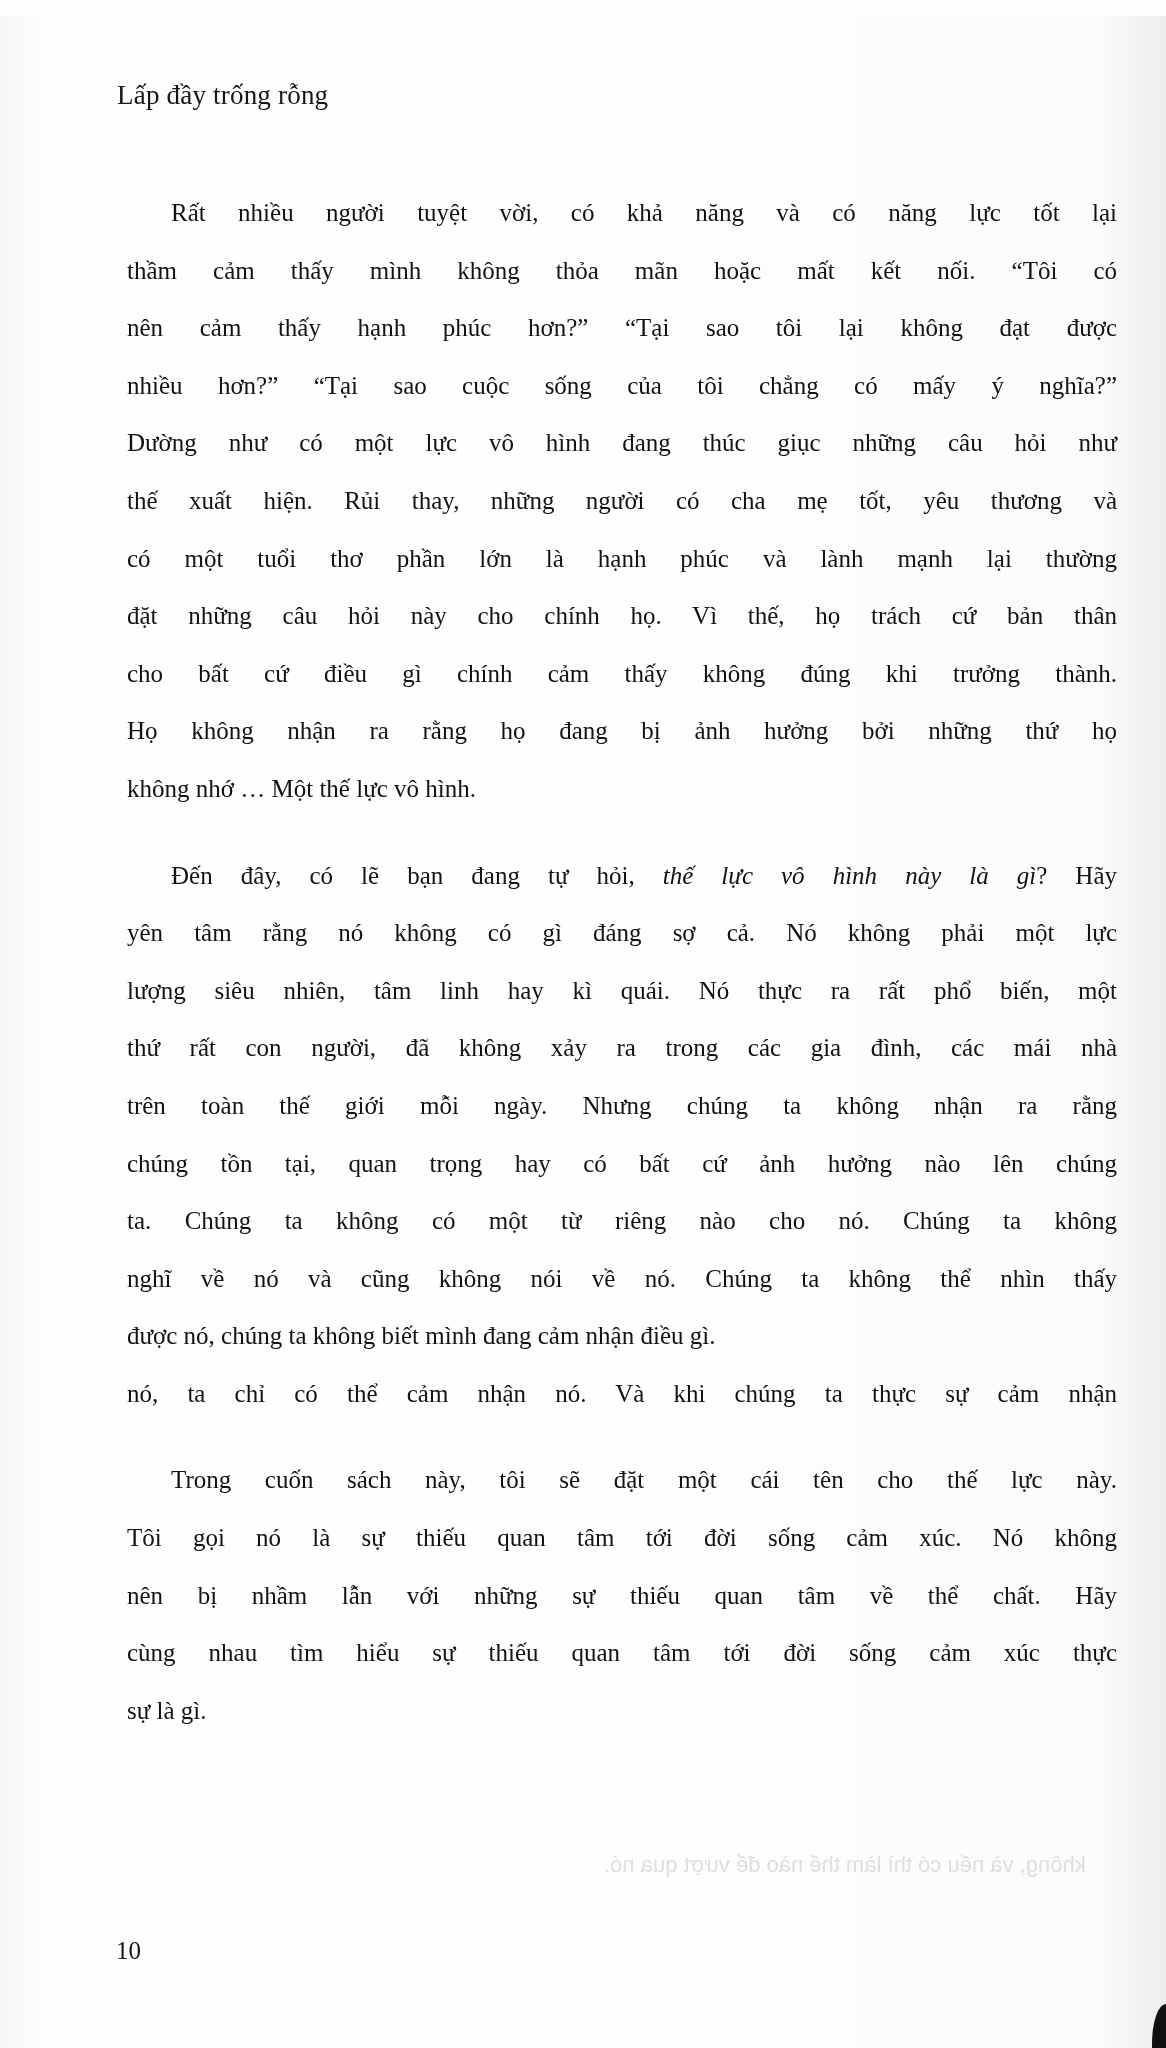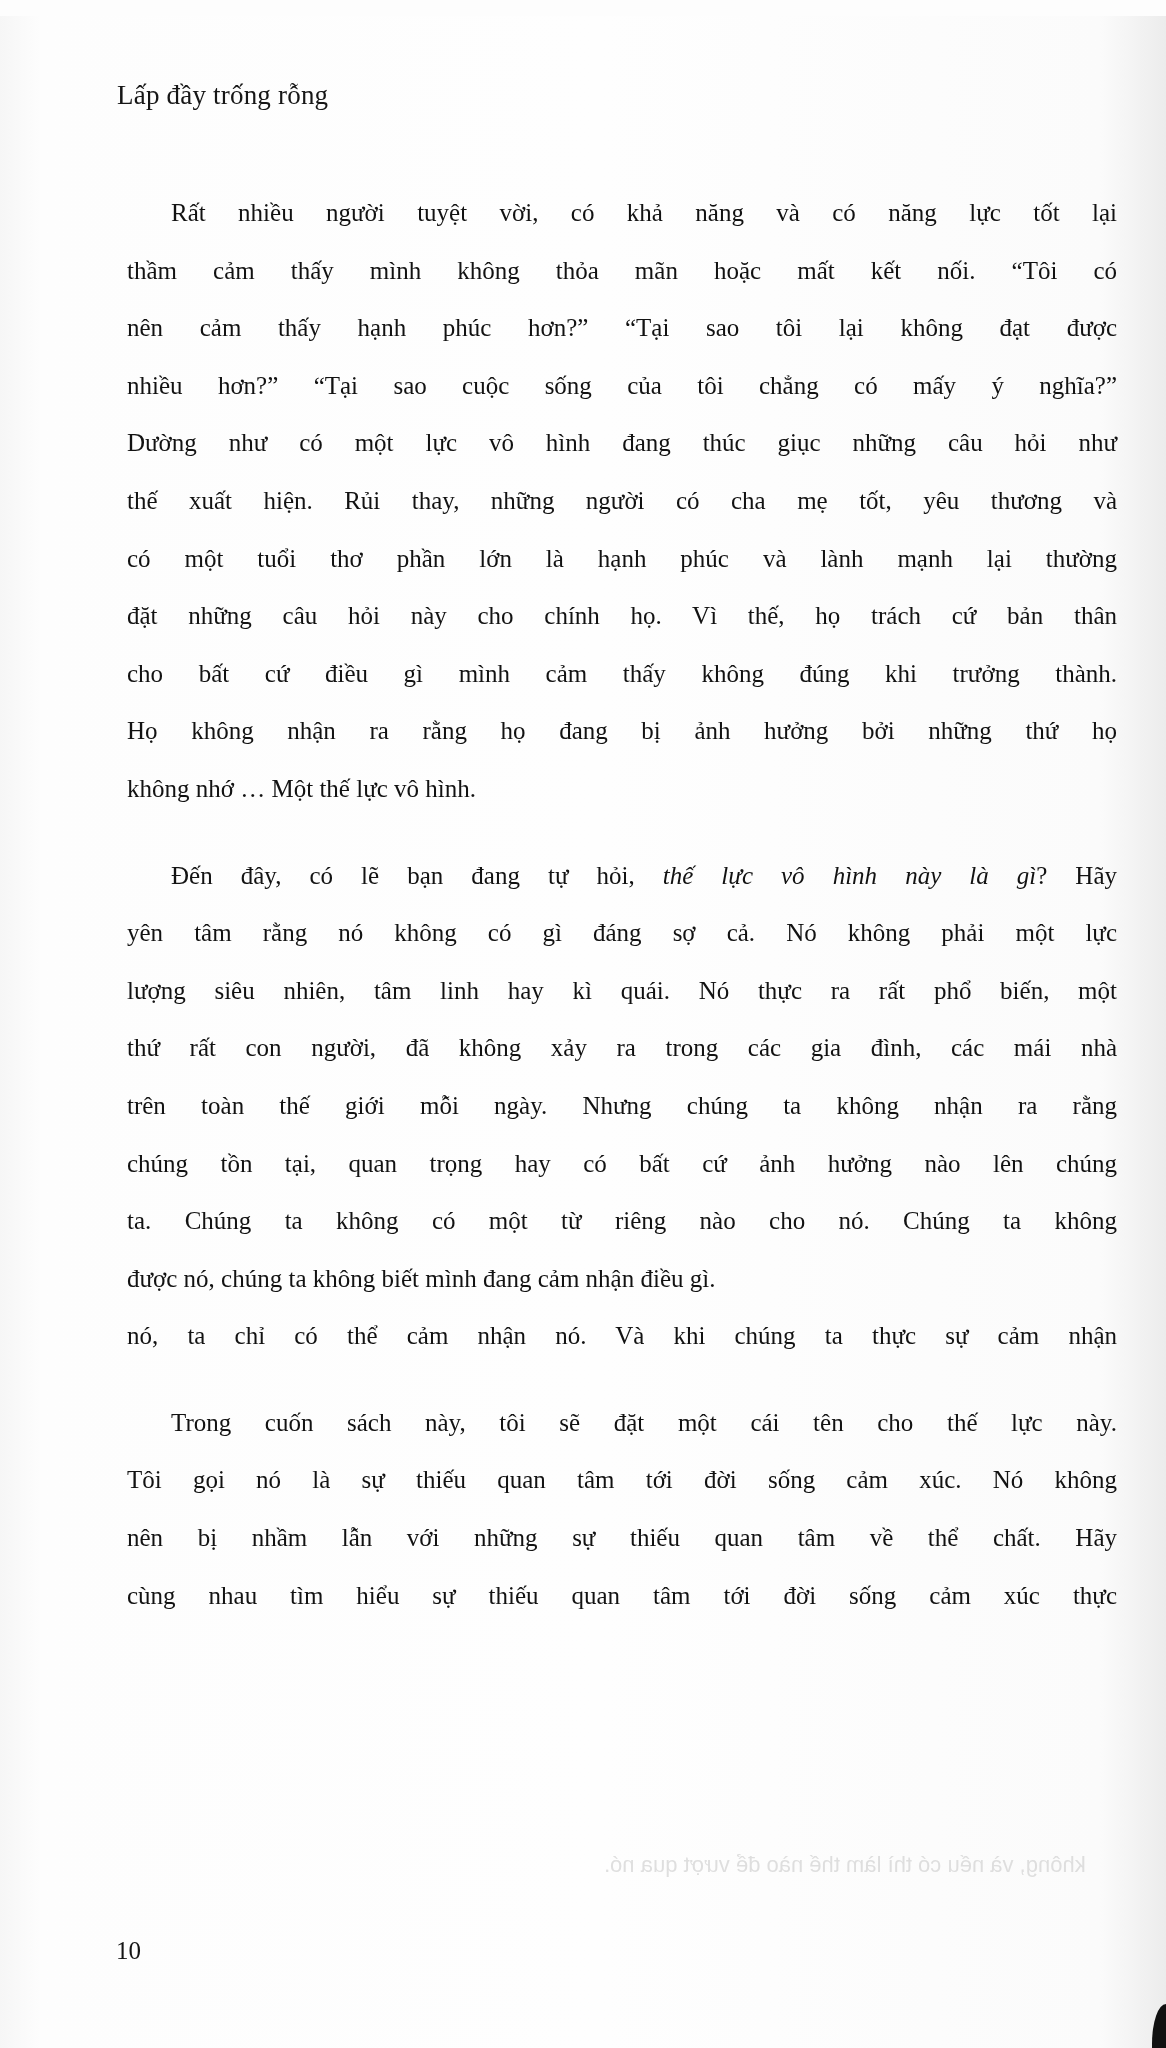--- a/index.html
+++ b/index.html
@@ -100,42 +100,44 @@
 
     <p class="para">
       <span class="line first">Rất nhiều người tuyệt vời, có khả năng và có năng lực tốt lại</span>
       <span class="line">thầm cảm thấy mình không thỏa mãn hoặc mất kết nối. “Tôi có</span>
       <span class="line">nên cảm thấy hạnh phúc hơn?” “Tại sao tôi lại không đạt được</span>
       <span class="line">nhiều hơn?” “Tại sao cuộc sống của tôi chẳng có mấy ý nghĩa?”</span>
       <span class="line">Dường như có một lực vô hình đang thúc giục những câu hỏi như</span>
       <span class="line">thế xuất hiện. Rủi thay, những người có cha mẹ tốt, yêu thương và</span>
       <span class="line">có một tuổi thơ phần lớn là hạnh phúc và lành mạnh lại thường</span>
       <span class="line">đặt những câu hỏi này cho chính họ. Vì thế, họ trách cứ bản thân</span>
-      <span class="line">cho bất cứ điều gì mình cảm thấy không đúng khi trưởng thành.</span>
+      <span class="line">cho bất cứ điều gì chính cảm thấy không đúng khi trưởng thành.</span>
       <span class="line">Họ không nhận ra rằng họ đang bị ảnh hưởng bởi những thứ họ</span>
       <span class="line last">không nhớ … Một thế lực vô hình.</span>
     </p>
 
     <p class="para">
       <span class="line first"><span>Đến đây, có lẽ bạn đang tự hỏi, </span><em>thế lực vô hình này là gì</em><span>? Hãy</span></span>
       <span class="line">yên tâm rằng nó không có gì đáng sợ cả. Nó không phải một lực</span>
       <span class="line">lượng siêu nhiên, tâm linh hay kì quái. Nó thực ra rất phổ biến, một</span>
       <span class="line">thứ rất con người, đã không xảy ra trong các gia đình, các mái nhà</span>
       <span class="line">trên toàn thế giới mỗi ngày. Nhưng chúng ta không nhận ra rằng</span>
       <span class="line">chúng tồn tại, quan trọng hay có bất cứ ảnh hưởng nào lên chúng</span>
       <span class="line">ta. Chúng ta không có một từ riêng nào cho nó. Chúng ta không</span>
+      <span class="line">nghĩ về nó và cũng không nói về nó. Chúng ta không thể nhìn thấy</span>
       <span class="line last">được nó, chúng ta không biết mình đang cảm nhận điều gì.</span>
       <span class="line">nó, ta chỉ có thể cảm nhận nó. Và khi chúng ta thực sự cảm nhận</span>
     </p>
 
     <p class="para">
       <span class="line first">Trong cuốn sách này, tôi sẽ đặt một cái tên cho thế lực này.</span>
       <span class="line">Tôi gọi nó là sự thiếu quan tâm tới đời sống cảm xúc. Nó không</span>
       <span class="line">nên bị nhầm lẫn với những sự thiếu quan tâm về thể chất. Hãy</span>
       <span class="line">cùng nhau tìm hiểu sự thiếu quan tâm tới đời sống cảm xúc thực</span>
+      <span class="line last">sự là gì.</span>
     </p>
 
   </div>
 
   <div class="bleed-through">không, và nếu có thì làm thế nào để vượt qua nó.</div>
 
   <div class="page-number">10</div>
 
   <div class="corner-shadow"></div>
 </div>

